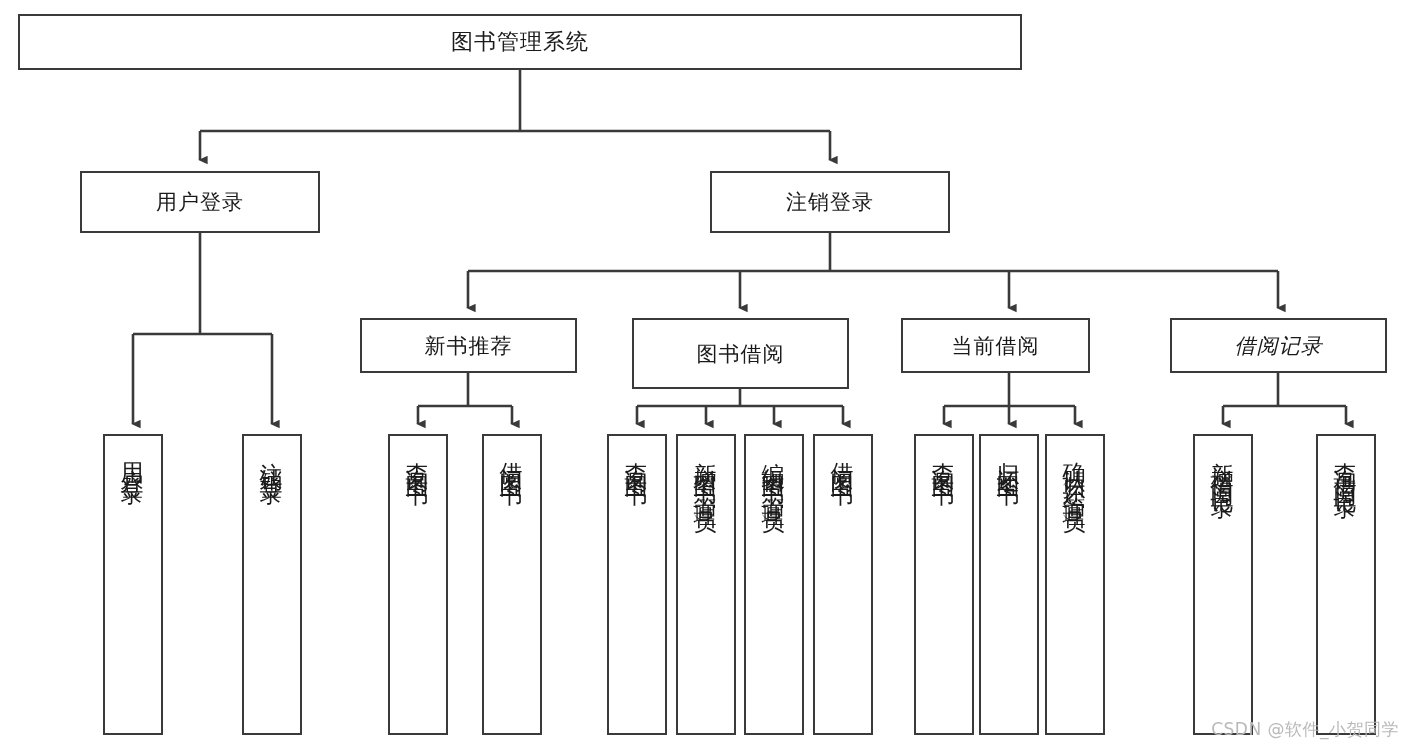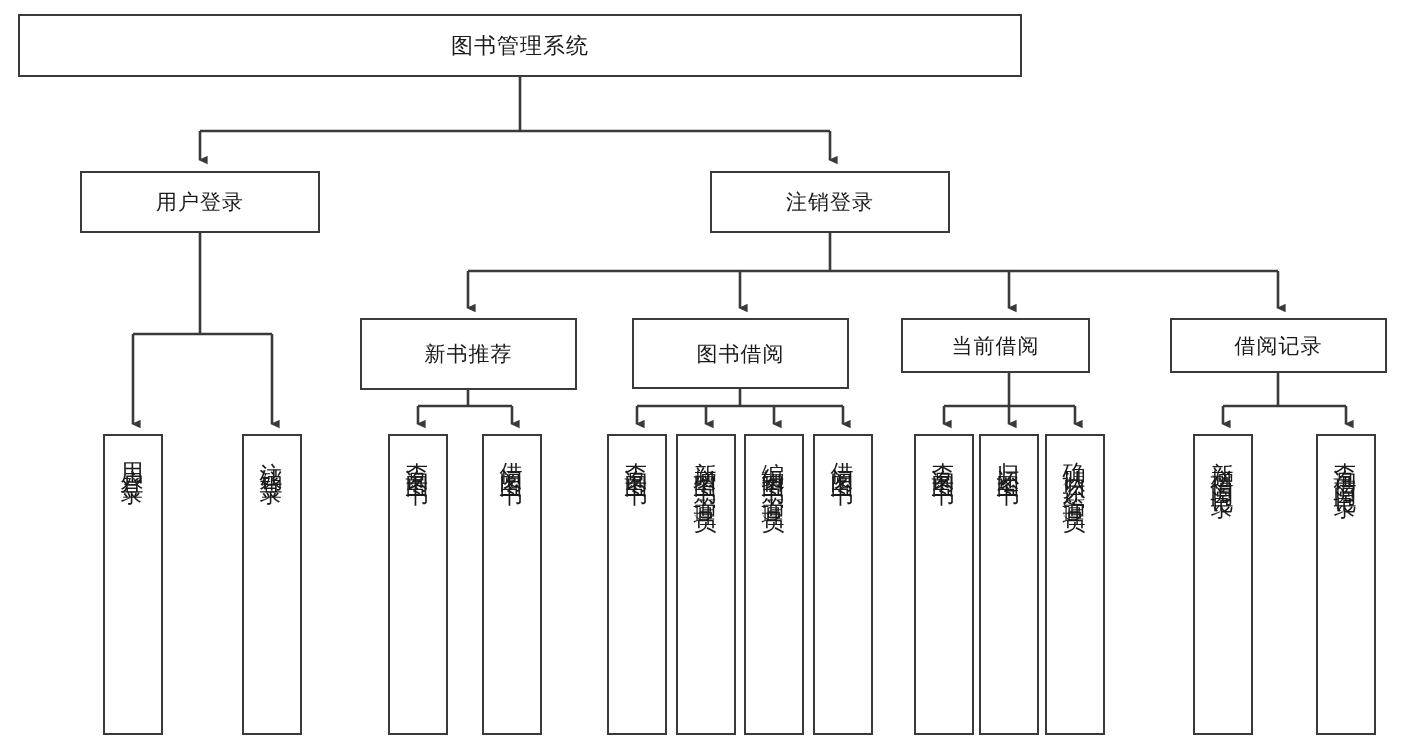--- a/index.html
+++ b/index.html
@@ -93,41 +93,41 @@
       <path d="M1009,406 L1009,424" marker-end="url(#arrow)"></path>
       <path d="M1075,406 L1075,424" marker-end="url(#arrow)"></path>
 
       <path d="M1278,373 L1278,406"></path>
       <path d="M1223,406 L1346,406"></path>
       <path d="M1223,406 L1223,424" marker-end="url(#arrow)"></path>
       <path d="M1346,406 L1346,424" marker-end="url(#arrow)"></path>
     </g>
   </svg>
 
-  <div class="node root" style="left:18px;top:14px;width:1004px;height:63px;font-family:Liberation Serif, serif;">
+  <div class="node root" style="left:18px;top:14px;width:1004px;height:56px;font-family:Liberation Serif, serif;">
     <span>图书管理系统</span>
   </div>
 
   <div class="node horiz" style="left:80px;top:171px;width:240px;height:62px;">
     <span>用户登录</span>
   </div>
   <div class="node horiz" style="left:710px;top:171px;width:240px;height:62px;">
     <span>注销登录</span>
   </div>
 
-  <div class="node horiz" style="left:360px;top:318px;width:217px;height:72px;">
+  <div class="node horiz" style="left:360px;top:318px;width:217px;height:55px;">
     <span>新书推荐</span>
   </div>
   <div class="node horiz" style="left:632px;top:318px;width:217px;height:71px;">
     <span>图书借阅</span>
   </div>
   <div class="node horiz" style="left:901px;top:318px;width:189px;height:55px;">
     <span>当前借阅</span>
   </div>
-  <div class="node horiz" style="left:1170px;top:318px;width:217px;height:55px;">
+  <div class="node horiz" style="left:1170px;top:318px;width:217px;height:55px;font-style:italic;">
     <span>借阅记录</span>
   </div>
 
   <div class="node vert" style="left:103px;top:434px;width:60px;height:301px;">
     <span>用户登录</span>
   </div>
   <div class="node vert" style="left:242px;top:434px;width:60px;height:301px;">
     <span>注销登录</span>
   </div>
 
@@ -161,13 +161,14 @@
     <span>确认归还（管理员）</span>
   </div>
 
   <div class="node vert" style="left:1193px;top:434px;width:60px;height:301px;">
     <span>新增借阅记录</span>
   </div>
   <div class="node vert" style="left:1316px;top:434px;width:60px;height:301px;">
     <span>查询借阅记录</span>
   </div>
 
+  <div class="watermark">CSDN @软件_小贺同学</div>
 </div>
 
 </body></html>

